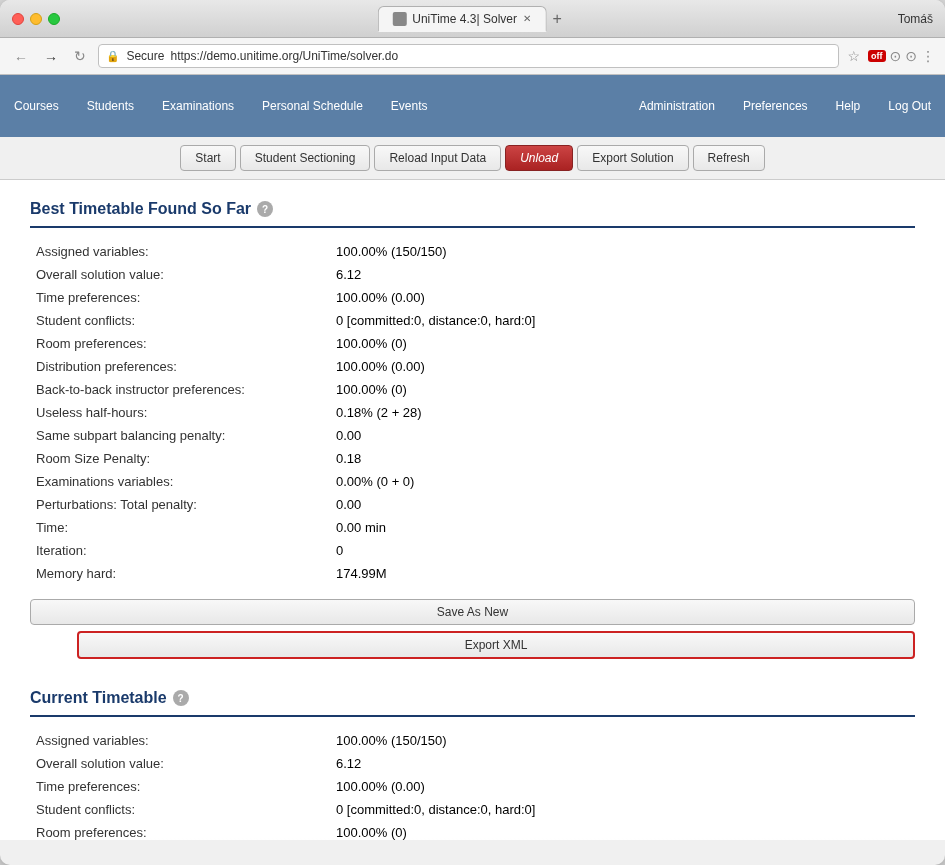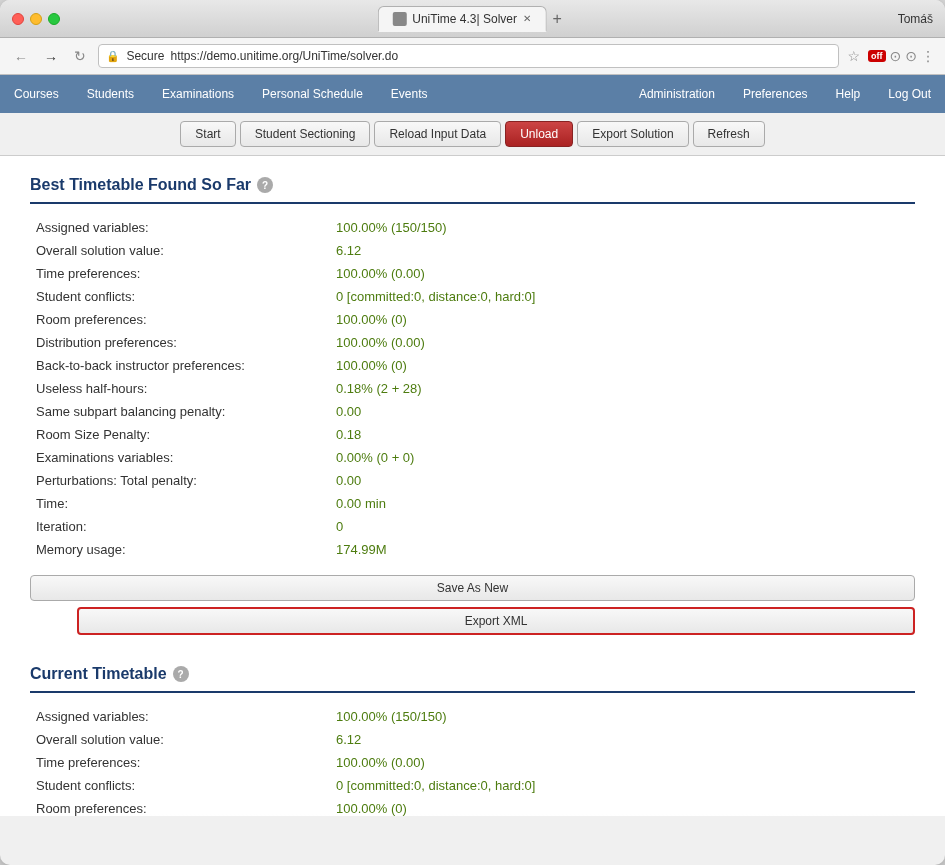--- a/index.html
+++ b/index.html
@@ -163,21 +163,21 @@
     
     .nav-menu {
       background: #5b7fa6;
       display: flex;
       align-items: center;
       padding: 0;
     }
 
     .nav-menu-item {
       color: white;
-      padding: 12px 14px;
+      padding: 24px 14px;
       font-size: 12px;
       cursor: pointer;
       white-space: nowrap;
     }
 
     
     .content {
       background: white;
       min-height: 690px;
       padding: 0;
@@ -201,20 +201,21 @@
       border-radius: 4px;
       cursor: pointer;
       background: linear-gradient(to bottom, #f8f8f8, #e8e8e8);
       color: #333;
     }
 
     .toolbar-btn.unload {
       background: linear-gradient(to bottom, #cc4444, #aa2222);
       color: white;
       border-color: #882222;
+      font-style: italic;
     }
 
     
     .main-content {
       padding: 20px 30px;
     }
 
     .section {
       margin-bottom: 30px;
     }
@@ -254,21 +255,21 @@
       padding: 4px 6px;
       font-size: 13px;
     }
 
     .data-table tr td:first-child {
       color: #333;
       width: 300px;
     }
 
     .data-table tr td:last-child {
-      color: #4d7c0f;
+      color: #000000;
     }
 
     .action-row {
       display: flex;
       justify-content: flex-start;
       gap: 6px;
       margin-top: 14px;
       flex-direction: column;
     }
 
@@ -425,21 +426,21 @@
               </tr>
               <tr>
                 <td>Time:</td>
                 <td>0.00 min</td>
               </tr>
               <tr>
                 <td>Iteration:</td>
                 <td>0</td>
               </tr>
               <tr>
-                <td>Memory usage:</td>
+                <td>Memory hard:</td>
                 <td>174.99M</td>
               </tr>
             </tbody>
           </table>
 
           <div class="action-row">
             <button class="action-btn">Save As New</button>
             <button class="action-btn export-xml">Export XML</button>
           </div>
         </div>

